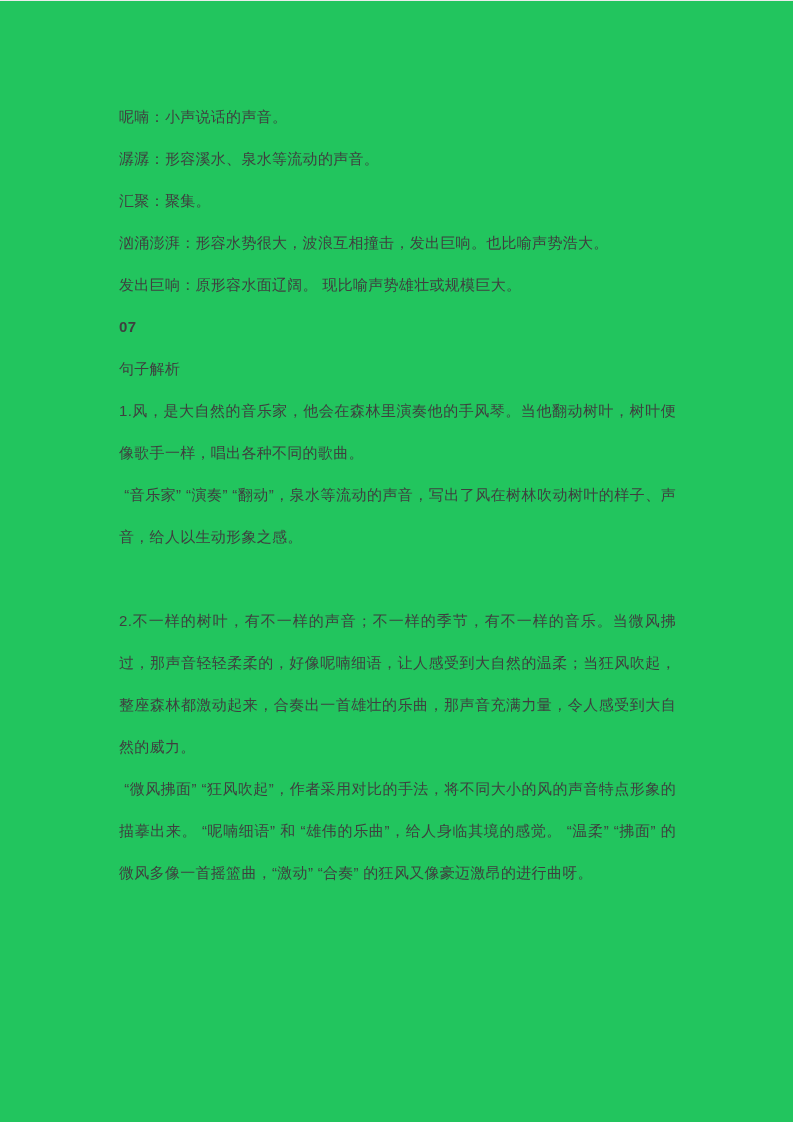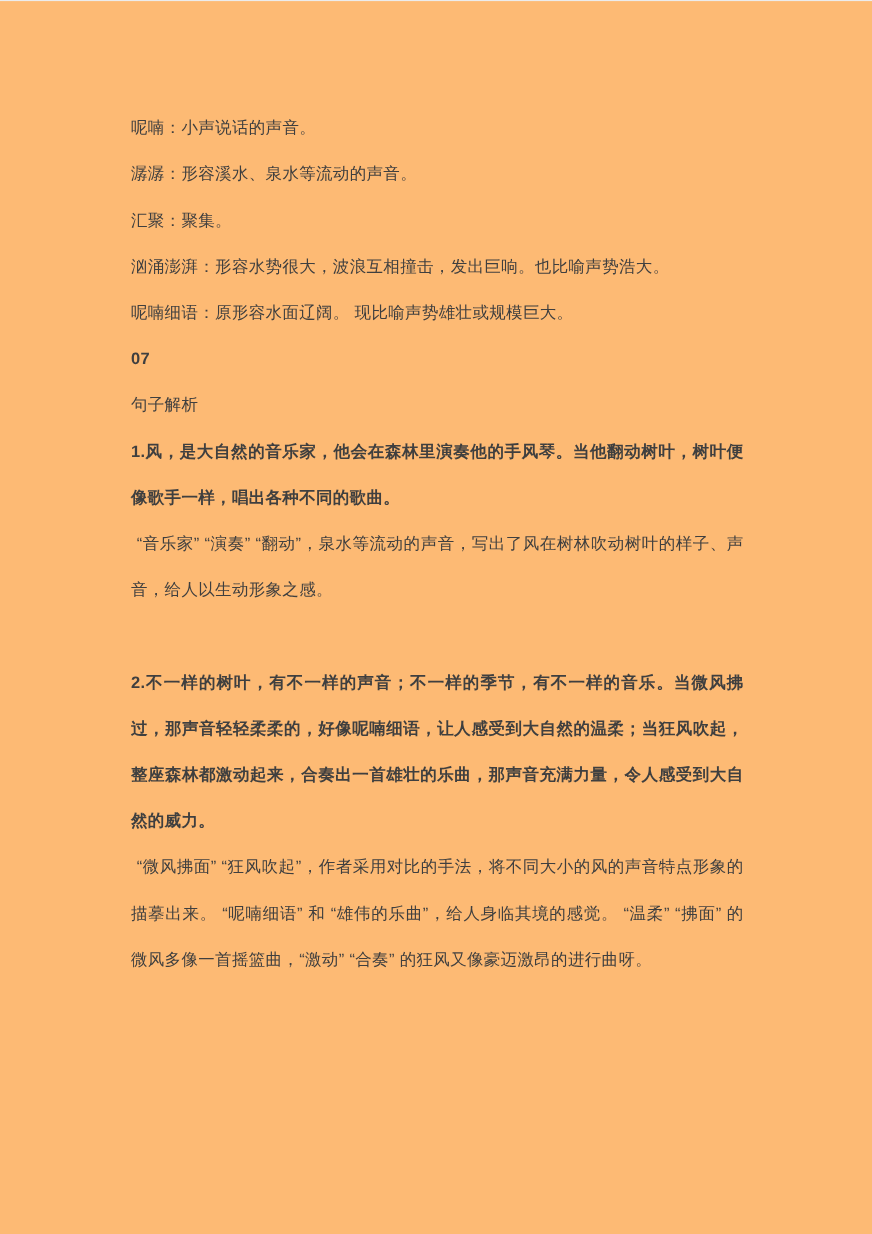--- a/index.html
+++ b/index.html
@@ -10,21 +10,21 @@
   }
   body {
     width: 793px;
     height: 1122px;
     font-family: "Liberation Sans", "DejaVu Sans", sans-serif;
     overflow: hidden;
   }
   .page {
     width: 793px;
     min-height: 1122px;
-    background: #fdba74;
+    background: #22c55e;
     border-top: 1px solid #ececec;
     padding: 95px 117px 60px 119px;
   }
   .page p {
     margin: 0;
     font-size: 15px;
     line-height: 42px;
     color: #3f3f3f;
     text-align: justify;
     letter-spacing: 0.3px;
@@ -41,38 +41,38 @@
   }
   .section-title {
     font-size: 15px;
     line-height: 42px;
     color: #3f3f3f;
   }
   .analysis-block + .analysis-block {
     margin-top: 42px;
   }
   .sentence {
-    font-weight: 700;
+    font-weight: 400;
     color: #1a1a1a;
   }
   .analysis {
     text-indent: 0.35em;
   }
 </style>
 </head>
 <body>
 
 <div class="page">
 
   <div class="definitions">
     <p><span>呢喃：</span><span>小声说话的声音。</span></p>
     <p><span>潺潺：</span><span>形容溪水、泉水等流动的声音。</span></p>
     <p><span>汇聚：</span><span>聚集。</span></p>
     <p><span>汹涌澎湃：</span><span>形容水势很大，波浪互相撞击，发出巨响。也比喻声势浩大。</span></p>
-    <p><span>呢喃细语：</span><span>原形容水面辽阔。 现比喻声势雄壮或规模巨大。</span></p>
+    <p><span>发出巨响：</span><span>原形容水面辽阔。 现比喻声势雄壮或规模巨大。</span></p>
   </div>
 
   <p class="section-number">07</p>
   <p class="section-title">句子解析</p>
 
   <div class="analysis-block">
     <p class="sentence">1.风，是大自然的音乐家，他会在森林里演奏他的手风琴。当他翻动树叶，树叶便像歌手一样，唱出各种不同的歌曲。</p>
     <p class="analysis">“音乐家” “演奏” “翻动”，泉水等流动的声音，写出了风在树林吹动树叶的样子、声音，给人以生动形象之感。</p>
   </div>
 

